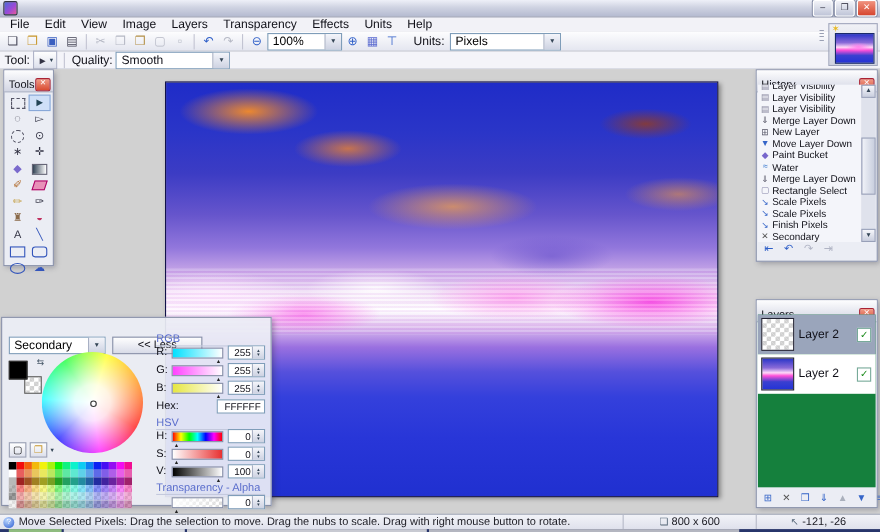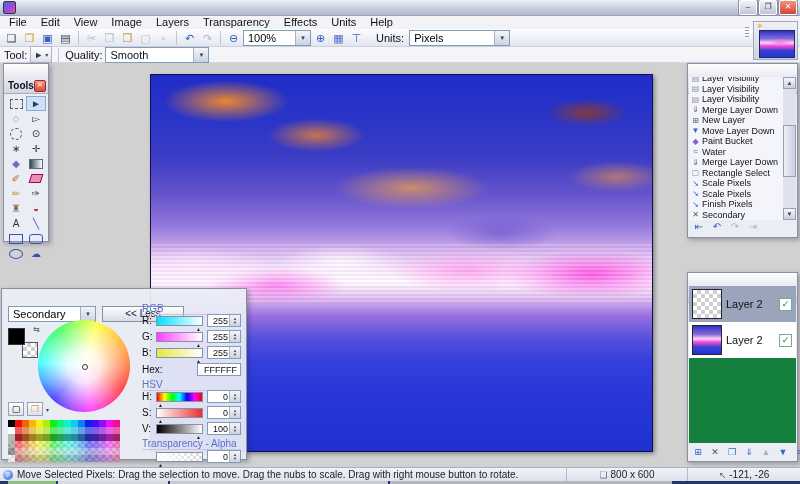--- a/index.html
+++ b/index.html
@@ -66,23 +66,23 @@
       radial-gradient(100px 26px at 25% 56%, rgba(250,90,230,.75), rgba(250,90,230,0) 70%),
       linear-gradient(180deg,#1f2cc8 0%,#2a35c8 12%,#3c3cc4 22%,#6655cc 32%,#9277dc 40%,
         #c9a8e8 46%,#f2e2f6 51%,#ffffff 55%,#dfc0ee 59%,#9a70e0 64%,#5550dc 70%,
         #3440dc 76%,#2836d8 86%,#2030d0 100%);}
   .canvas::after{content:"";position:absolute;left:0;right:0;top:45%;height:16%;
     background:repeating-linear-gradient(180deg,rgba(255,255,255,.20) 0 2px,rgba(205,120,225,.12) 2px 4px);}
 
   
   .panel{position:absolute;background:rgba(236,238,245,.95);border:1px solid #8890a8;
     box-shadow:2px 2px 5px rgba(40,40,60,.35);box-sizing:border-box;}
-  .ptitle{height:13px;display:flex;align-items:flex-start;justify-content:space-between;
-    padding:16px 2px 0 4px;background:linear-gradient(180deg,#fdfdfe,#d2d5e3);
-    border-bottom:1px solid #a8aec2;font-size:10px;font-weight:bold;color:#101018;}
+  .ptitle{height:13px;display:flex;align-items:flex-end;justify-content:space-between;
+    padding:6px 2px 0 4px;background:linear-gradient(180deg,#fdfdfe,#d2d5e3);
+    border-bottom:1px solid #a8aec2;font-size:10px;font-weight:normal;color:#101018;}
   .pclose{width:12px;height:10px;background:linear-gradient(180deg,#ef9a86,#d94b31);
     border:1px solid #a23;border-radius:2px;color:#fff;font-size:7px;line-height:8px;text-align:center;}
 
   
   .tools-panel{left:3px;top:0;width:46px;height:179px;}
   .tools-grid{display:grid;grid-template-columns:20px 20px;justify-content:center;padding-top:2px;}
   .tool-cell{width:20px;height:15px;display:flex;align-items:center;justify-content:center;
     font-size:10px;color:#334;box-sizing:border-box;}
   .tool-cell.selected{background:#cfe0f8;border:1px solid #89a8d8;}
   .i-dashrect{width:11px;height:8px;border:1px dashed #556;}

